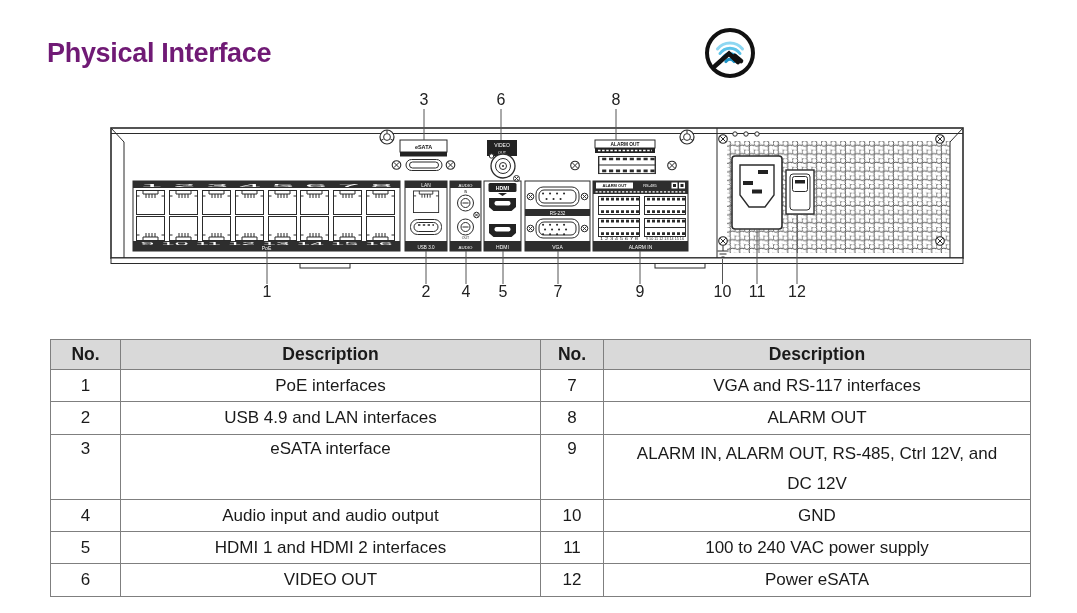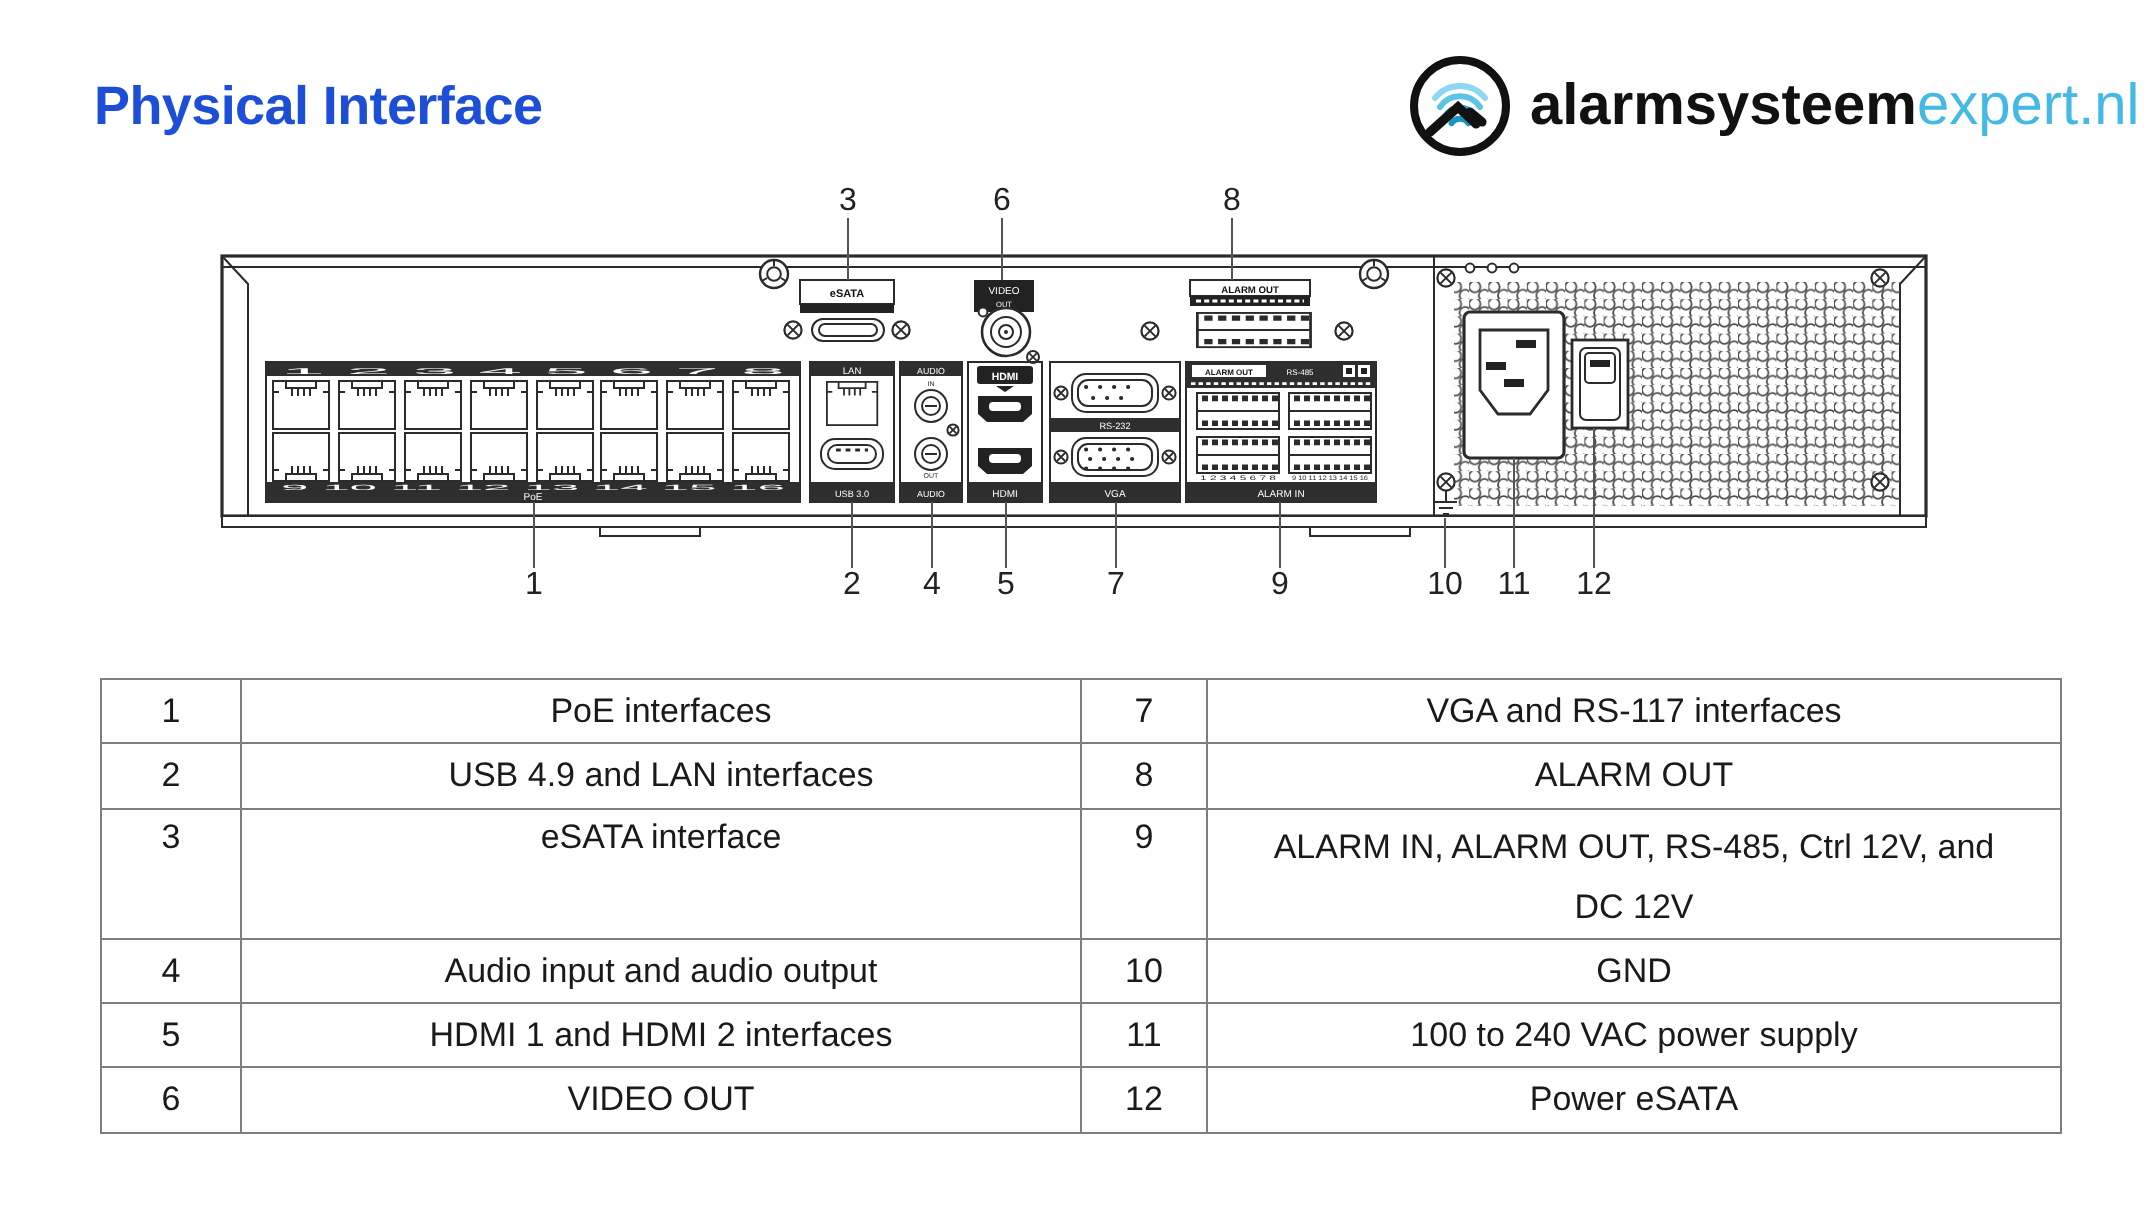--- a/index.html
+++ b/index.html
@@ -1,19 +1,19 @@
 <!DOCTYPE html>
 <html><head>
 <meta charset="utf-8">
 <style>
   html,body{margin:0;padding:0;background:#fff;}
   body{width:1077px;height:613px;position:relative;overflow:hidden;
        font-family:"Liberation Sans",sans-serif;color:#1a1a1a;}
   .page-title{position:absolute;left:47px;top:38px;font-size:27px;font-weight:bold;
-              color:#1d4ed8;letter-spacing:-0.3px;}
+              color:#701a75;letter-spacing:-0.3px;}
   .logo{position:absolute;left:703px;top:25px;height:56px;display:flex;align-items:center;}
   .logo-text{margin-left:8px;font-size:29px;line-height:30px;white-space:nowrap;}
   .logo-black{font-weight:bold;color:#111;}
   .logo-blue{font-weight:400;color:#45b9e6;}
   table.desc{position:absolute;left:50px;top:339px;width:980px;border-collapse:collapse;
              table-layout:fixed;font-size:17px;}
   table.desc th,table.desc td{border:1px solid #7f7f7f;text-align:center;vertical-align:middle;
              padding:0;color:#1a1a1a;overflow:hidden;}
   table.desc th{background:#d9d9d9;font-size:17.5px;font-weight:bold;}
   tr.tall td{vertical-align:top;padding-top:4px;}
@@ -29,23 +29,20 @@
   <svg width="54" height="54" viewBox="0 0 54 54">
     <circle cx="27" cy="27" r="23" fill="none" stroke="#111" stroke-width="4"></circle>
     <g fill="none" stroke-linecap="round">
       <path d="M14.5,23 a16,16 0 0 1 25,0" stroke="#8ed7f2" stroke-width="3"></path>
       <path d="M17,27.5 a12,12 0 0 1 20,0" stroke="#5cc3e9" stroke-width="3"></path>
       <path d="M19.8,31.8 a8.5,8.5 0 0 1 14.4,0" stroke="#2fa9da" stroke-width="3"></path>
       <path d="M22.8,35.6 a5,5 0 0 1 8.4,0" stroke="#1b93c7" stroke-width="3"></path>
     </g>
     <path d="M12,40 L26,27.5 L35,36 M32,30 l6,5" fill="none" stroke="#111" stroke-width="4.6" stroke-linecap="round"></path>
   </svg>
-  <div class="logo-text">
-    <span class="logo-black">alarmsysteem</span><span class="logo-blue">expert.nl</span>
-  </div>
 </div>
 
 <svg id="diagram" viewBox="0 0 890 225" style="position:absolute;left:95px;top:85px;width:890px;height:225px">
   <defs>
     <pattern id="vent" x="630" y="56" width="9.6" height="8.6" patternUnits="userSpaceOnUse">
       <circle cx="2.8" cy="2.4" r="2.8" fill="none" stroke="#4a4a4a" stroke-width="0.9"></circle>
       <circle cx="7.6" cy="6.7" r="2.8" fill="none" stroke="#4a4a4a" stroke-width="0.9"></circle>
     </pattern>
     <g id="portT" fill="none" stroke="#2b2b2b" stroke-width="1">
       <rect x="0.5" y="0.5" width="28" height="24"></rect>
@@ -321,20 +318,26 @@
 </svg>
 
 <table class="desc">
   <colgroup>
       <col style="width:70px">
       <col style="width:420px">
       <col style="width:63px">
       <col style="width:427px">
     </colgroup>
   <tbody>
+      <tr style="height:30px">
+    <th>No.</th>
+    <th>Description</th>
+    <th>No.</th>
+    <th>Description</th>
+  </tr>
   <tr style="height:32px">
     <td>1</td>
     <td>PoE interfaces</td>
     <td>7</td>
     <td>VGA and RS-117 interfaces</td>
   </tr>
   <tr style="height:33px">
     <td>2</td>
     <td>USB 4.9 and LAN interfaces</td>
     <td>8</td>

